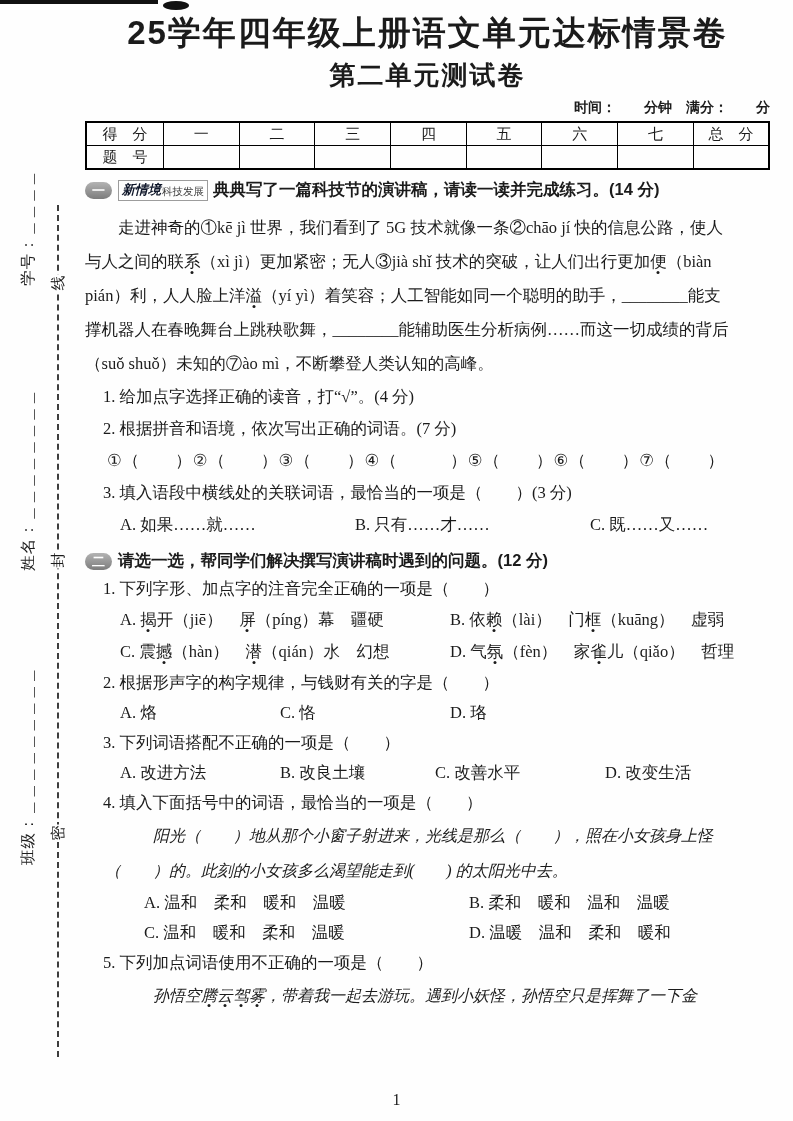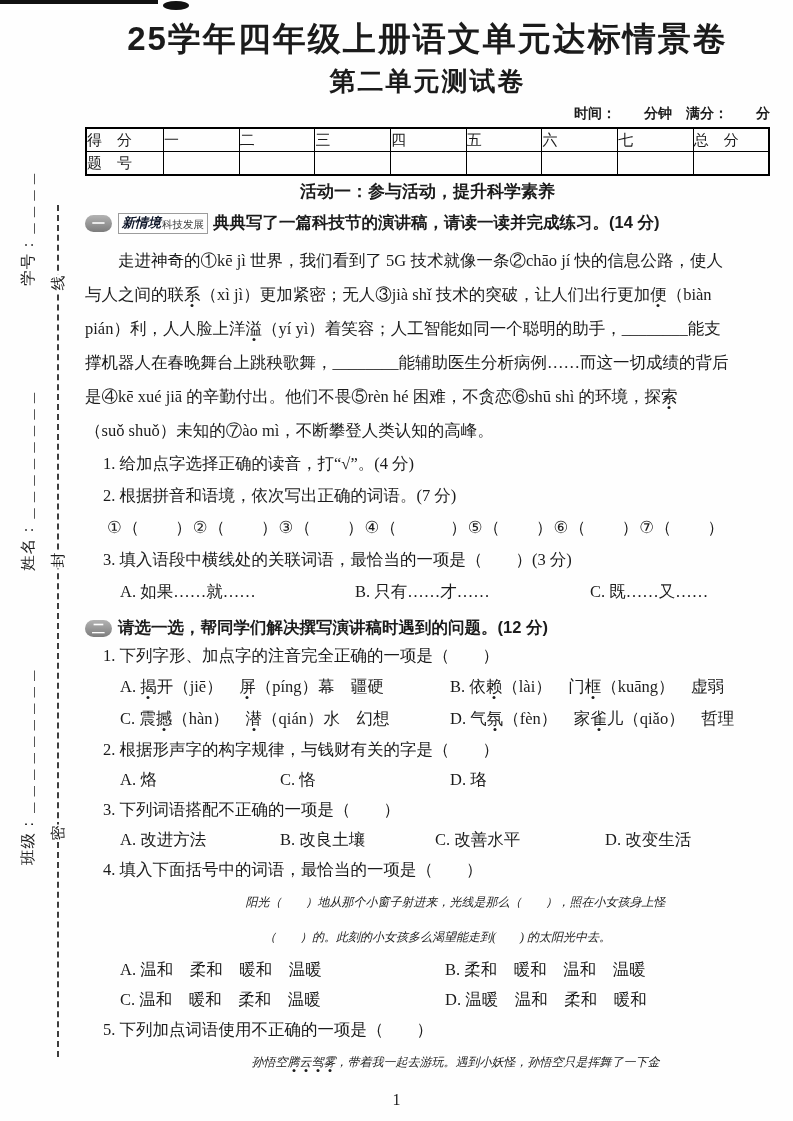--- a/index.html
+++ b/index.html
@@ -8,29 +8,29 @@
   
   .art-bar{position:absolute;left:0;top:0;width:158px;height:4px;background:#111;}
   .art-blob{position:absolute;left:163px;top:1px;width:26px;height:9px;border-radius:50%;background:#111;}
   
   .seal-line{position:absolute;left:57px;top:205px;height:852px;border-left:2px dashed #3d3d3d;}
   .seal-char{position:absolute;left:58px;z-index:2;background:#fefefe;padding:3px 1px;
              font-size:15px;transform:translate(-50%,-50%) rotate(-90deg);}
   .seal-label{position:absolute;left:28px;white-space:nowrap;font-size:15.5px;letter-spacing:1px;
               transform:translate(-50%,-50%) rotate(-90deg);}
   
-  .content{position:absolute;left:85px;top:16px;width:685px;}
+  .content{position:absolute;left:85px;top:10px;width:685px;}
   .title1{font-family:"Liberation Sans",sans-serif;font-weight:bold;font-size:33px;
           letter-spacing:2px;text-align:center;line-height:46px;white-space:nowrap;}
   .title2{font-family:"Liberation Sans",sans-serif;font-weight:bold;font-size:26px;
           letter-spacing:2px;text-align:center;line-height:34px;margin-top:2px;}
   .exam-info{font-family:"Liberation Sans",sans-serif;font-weight:bold;font-size:14px;
              text-align:right;margin-top:6px;line-height:18px;}
   table.score{width:100%;border-collapse:collapse;border:2px solid #000;margin-top:5px;table-layout:fixed;}
-  table.score td{border:1px solid #000;height:22px;text-align:left;font-size:15px;padding:0;}
+  table.score td{border:1px solid #000;height:22px;text-align:center;font-size:15px;padding:0;}
   table.score td.lbl{width:76px;}
   .banner{font-family:"Liberation Sans",sans-serif;font-weight:bold;font-size:17px;
           text-align:center;margin-top:5px;line-height:22px;}
   .sec-head{display:flex;align-items:center;margin-top:7px;height:26px;}
   .badge{flex:0 0 auto;width:27px;height:17px;border-radius:9px;background:linear-gradient(#b3b3b3,#7c7c7c);
          color:#fff;text-align:center;font-family:"Liberation Sans",sans-serif;font-weight:bold;
          font-size:13px;line-height:17px;}
   .tagbox{display:inline-flex;align-items:flex-end;border:1px solid #9c9c9c;padding:0 3px 1px 3px;
           margin:0 5px 0 6px;}
   .tag-main{font-family:"Liberation Sans",sans-serif;font-style:italic;font-weight:bold;
@@ -39,27 +39,27 @@
            color:#3f3f3f;margin-left:1px;}
   .sec-intro{font-family:"Liberation Sans",sans-serif;font-weight:bold;font-size:16.5px;white-space:nowrap;}
   .passage{margin-top:8px;font-size:16.5px;}
   .passage .pline{line-height:34px;white-space:nowrap;}
   .passage .pline.first{text-indent:2em;}
   .q{font-size:16.5px;line-height:32px;padding-left:18px;white-space:nowrap;}
   .q30{line-height:30px;}
   .opts{display:flex;font-size:16.5px;line-height:32px;padding-left:35px;white-space:nowrap;}
   .opts .o235{width:235px;flex:0 0 auto;}
   .opts .o330{width:330px;flex:0 0 auto;}
-  .opts .o325{width:325px;flex:0 0 auto;}
+  .opts .o325{width:325px;flex:0 0 auto;margin-left:24px;}
   .opts .o160{width:160px;flex:0 0 auto;}
   .opts .o155{width:155px;flex:0 0 auto;}
   .opts .o170{width:170px;flex:0 0 auto;}
   .opts .o30{line-height:30px;}
   .blanks{font-size:16.5px;line-height:32px;padding-left:22px;letter-spacing:1px;white-space:nowrap;}
-  .kai{font-style:italic;font-size:12px;text-align:center;}
+  .kai{font-style:italic;font-size:16px;}
   .kai .kline{line-height:35px;padding-left:20px;white-space:nowrap;}
   .kai .kline.first{text-indent:3em;}
   .dt{position:relative;}
   .dt::after{content:"";position:absolute;left:50%;bottom:-3px;transform:translateX(-50%);
              width:3px;height:3px;border-radius:50%;background:#1b1b1b;}
   .pagenum{position:absolute;left:0;right:0;bottom:12px;text-align:center;font-size:16px;}
 </style>
 </head>
 <body>
 
@@ -102,37 +102,35 @@
         <td></td>
         <td></td>
         <td></td>
         <td></td>
         <td></td>
         <td></td>
       </tr>
     </tbody>
       </table>
 
-    <div class="banner">活动一：参与活动，提升科学素养</div>
 
     <div class="sec-head">
       <span class="badge">一</span>
       <span class="tagbox">
         <span class="tag-main">新情境</span>
         <span class="tag-sub">科技发展</span>
       </span>
       <span class="sec-intro">典典写了一篇科技节的演讲稿，请读一读并完成练习。(14 分)</span>
     </div>
 
     <div class="passage">
       <div class="pline first">走进神奇的①kē jì 世界，我们看到了 5G 技术就像一条②chāo jí 快的信息公路，使人</div>
       <div class="pline">与人之间的联<span class="dt">系</span>（xì jì）更加紧密；无人③jià shǐ 技术的突破，让人们出行更加<span class="dt">便</span>（biàn</div>
       <div class="pline">pián）利，人人脸上洋<span class="dt">溢</span>（yí yì）着笑容；人工智能如同一个聪明的助手，________能支</div>
       <div class="pline">撑机器人在春晚舞台上跳秧歌舞，________能辅助医生分析病例……而这一切成绩的背后</div>
-      <div class="pline">是④kē xué jiā 的辛勤付出。他们不畏⑤rèn hé 困难，不贪恋⑥shū shì 的环境，探<span class="dt">索</span></div>
       <div class="pline">（suǒ shuǒ）未知的⑦ào mì，不断攀登人类认知的高峰。</div>
     </div>
 
     <div class="q">1. 给加点字选择正确的读音，打“√”。(4 分)</div>
     <div class="q">2. 根据拼音和语境，依次写出正确的词语。(7 分)</div>
     <div class="blanks">①（　　）②（　　）③（　　）④（　　　）⑤（　　）⑥（　　）⑦（　　）</div>
     <div class="q">3. 填入语段中横线处的关联词语，最恰当的一项是（　　）(3 分)</div>
     <div class="opts">
       <span class="o235">A. 如果……就……</span>
       <span class="o235">B. 只有……才……</span>

